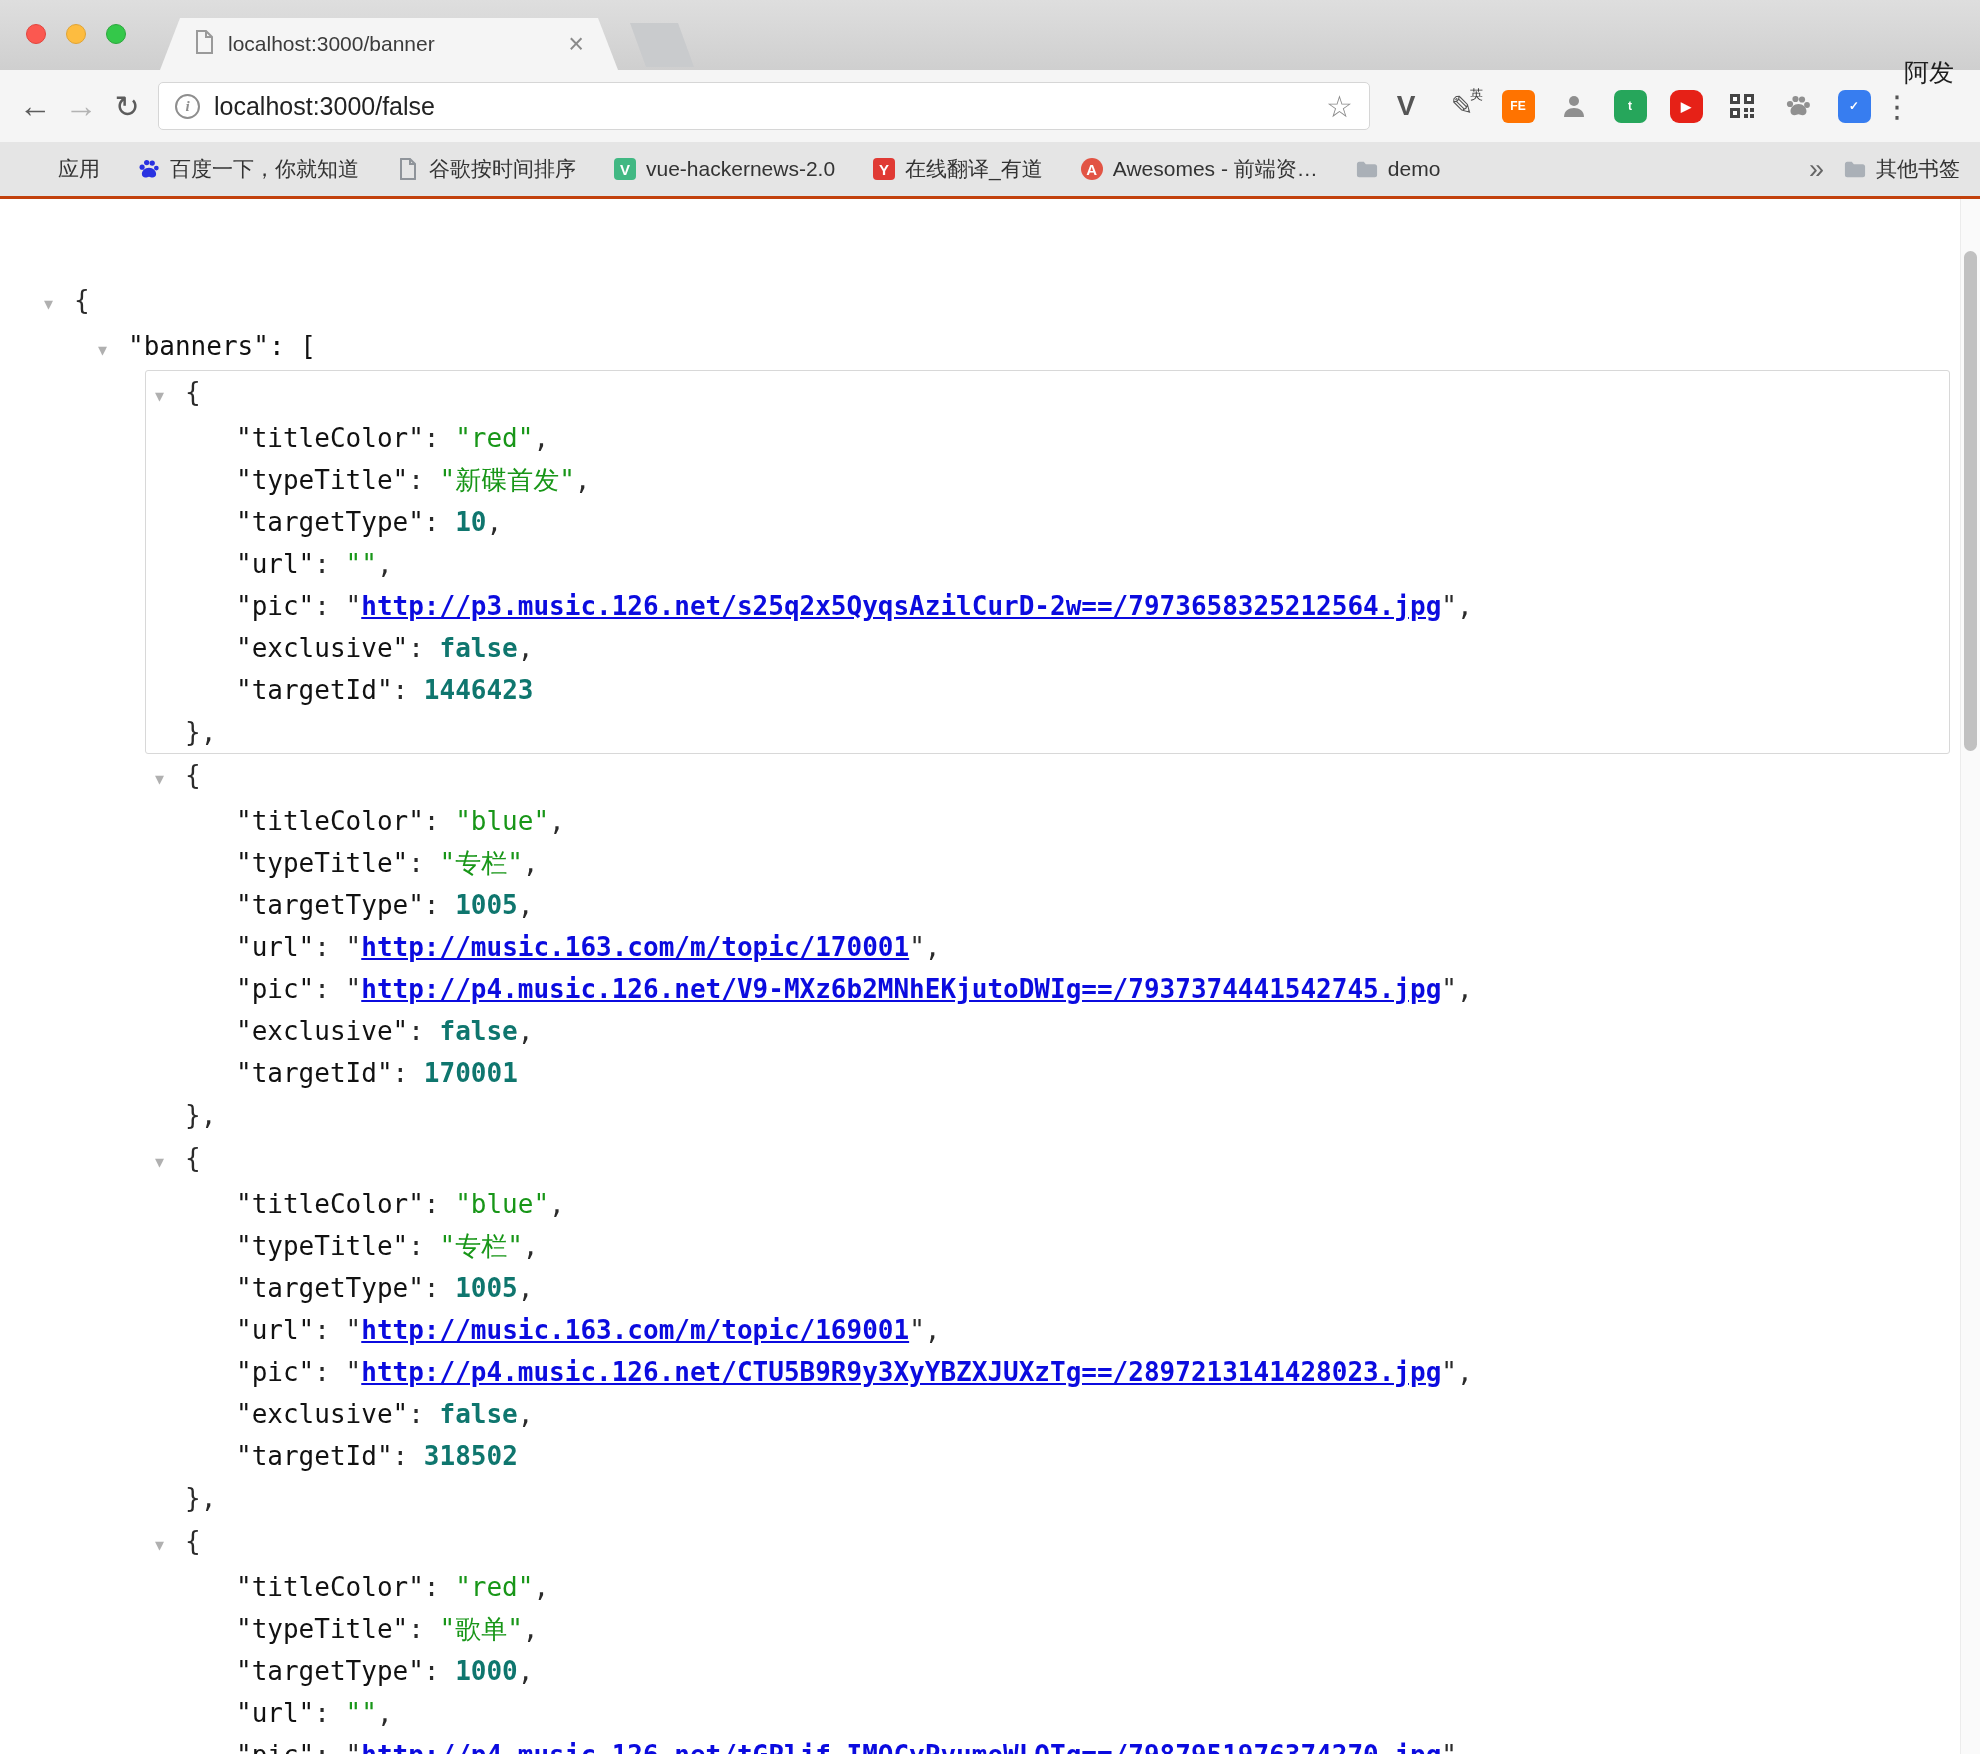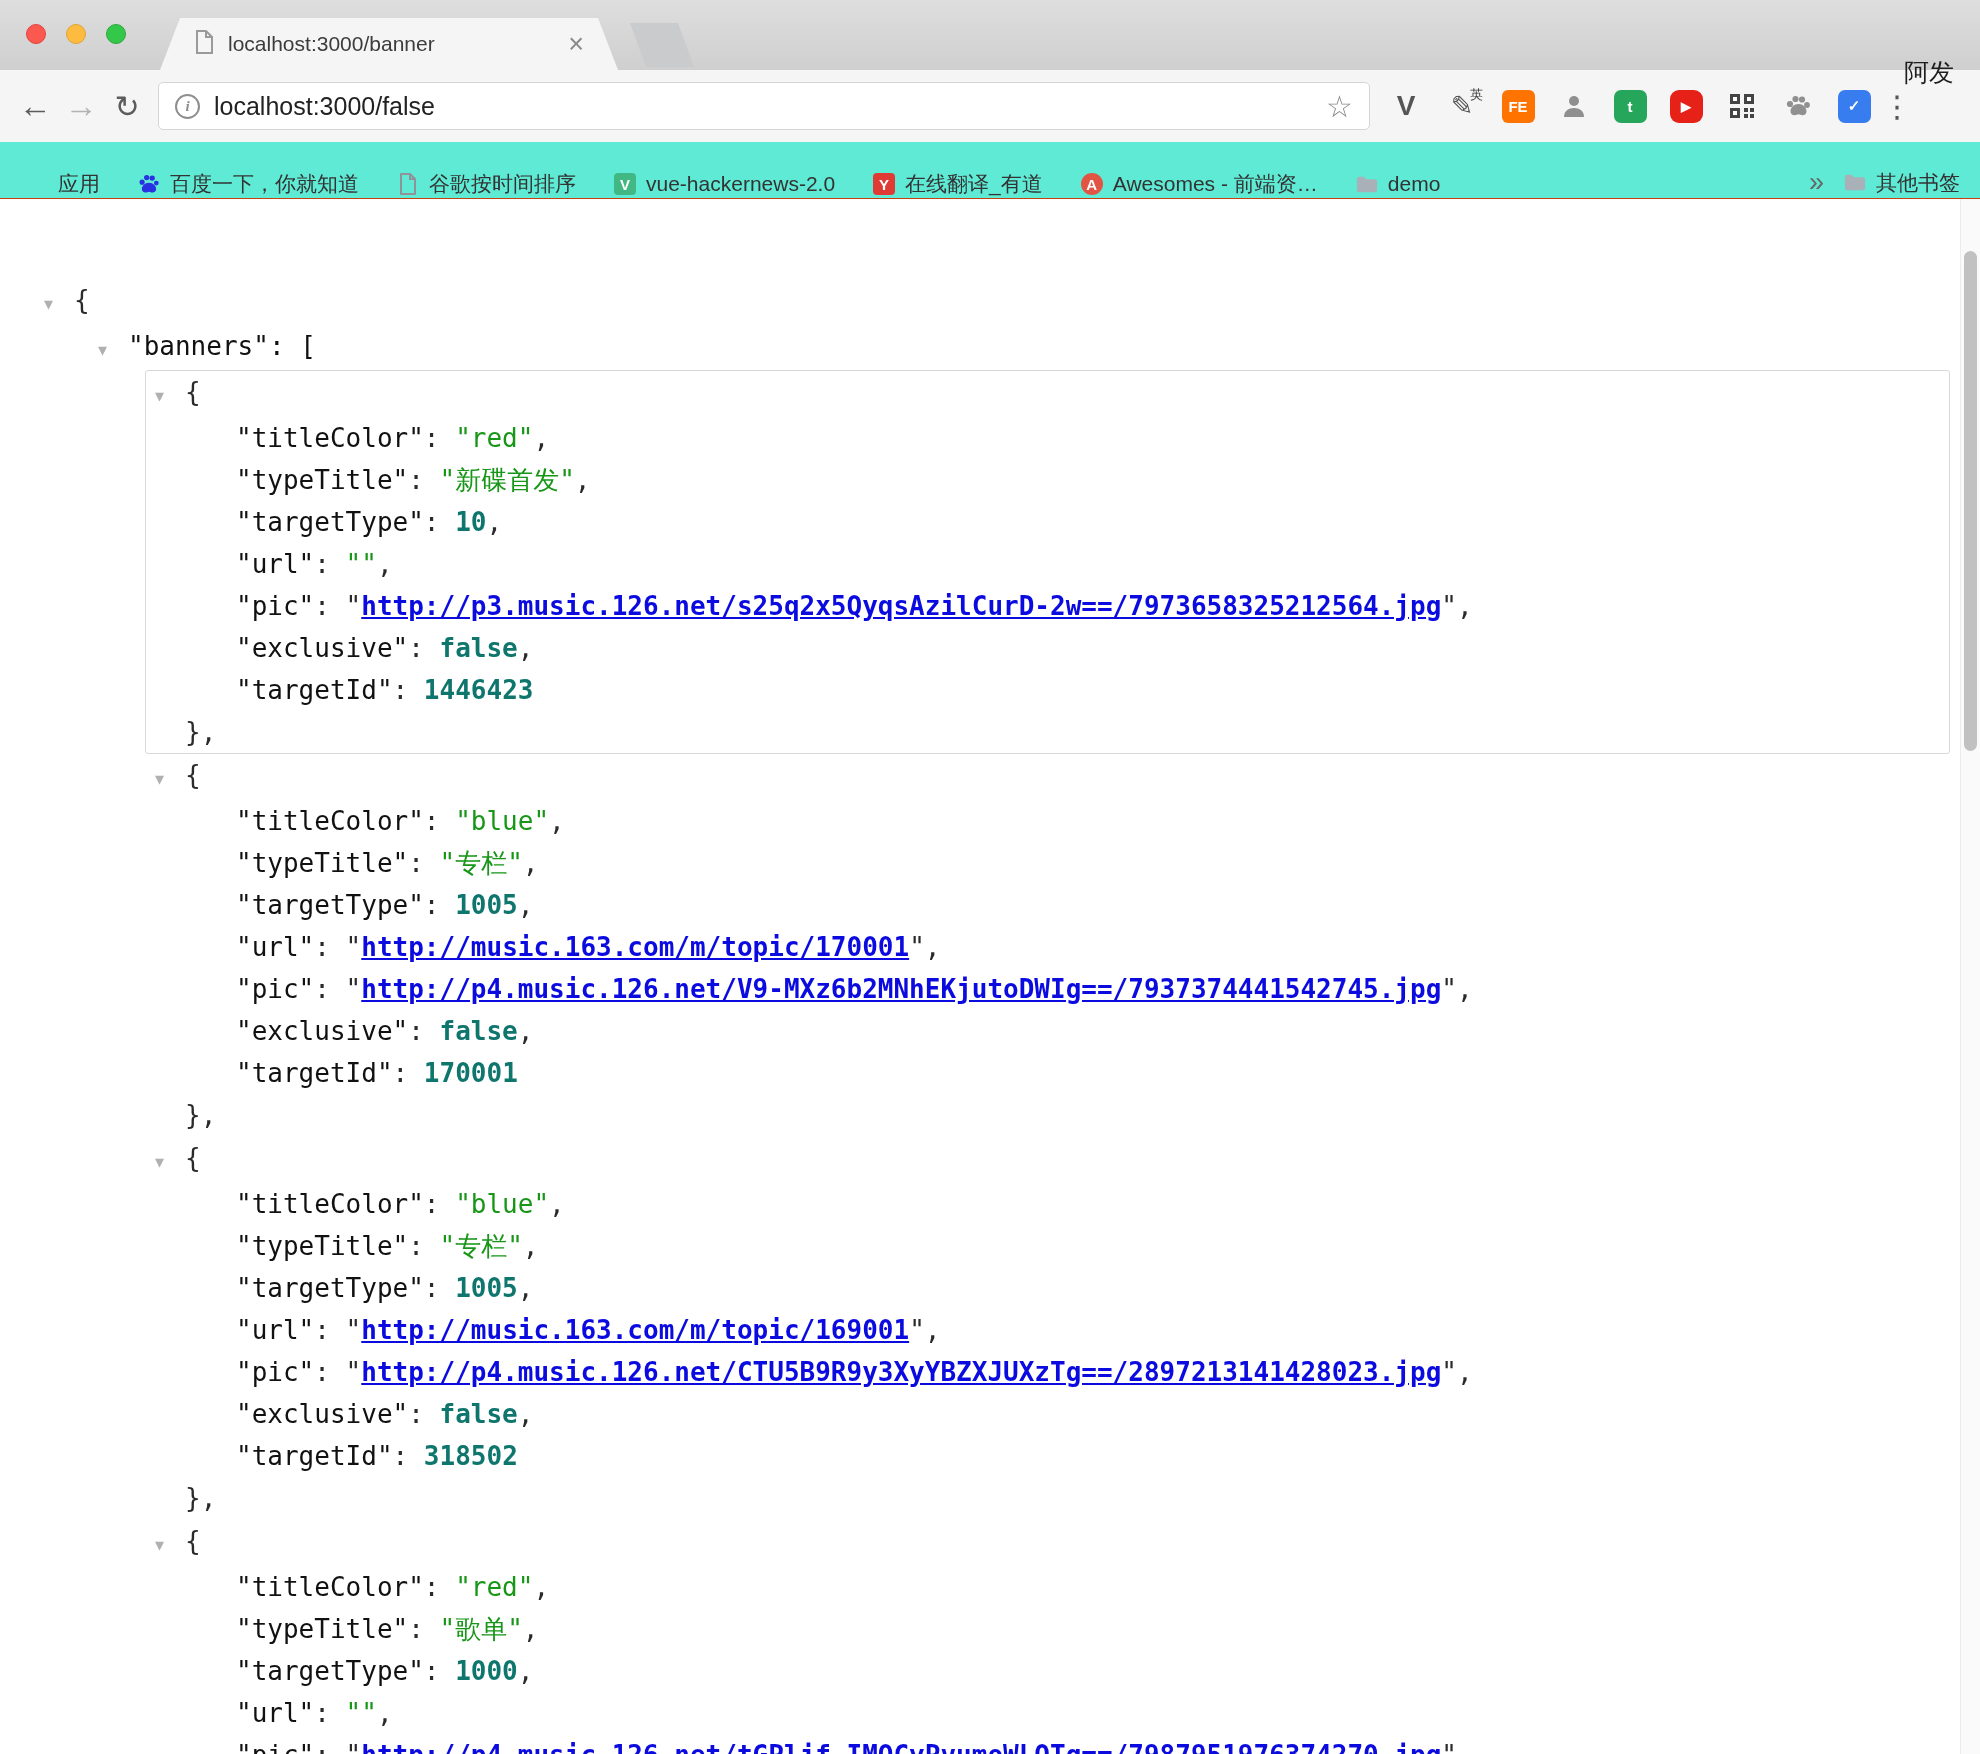--- a/index.html
+++ b/index.html
@@ -34,30 +34,30 @@
             display:flex; align-items:center; justify-content:center;
             font:italic bold 15px "Liberation Serif", serif; color:#8e8e8e; }
   .url-text { margin-left:14px; font-size:25px; color:#222; white-space:nowrap; }
   .star { margin-left:auto; font-size:30px; color:#8b8b8b; }
   .extensions { display:flex; align-items:center; margin-left:14px; gap:12px; }
   .ext { width:44px; height:44px; display:flex; align-items:center; justify-content:center; flex:none; position:relative; }
   .vletter { font-size:28px; font-weight:bold; color:#555; }
   .translate { font-size:27px; color:#555; }
   .translate sup { position:absolute; top:2px; right:1px; font-size:13px; color:#3a3a3a; }
   .badge { width:33px; height:33px; border-radius:7px; display:flex; align-items:center; justify-content:center;
-           color:#fff; font-weight:bold; font-size:15px; }
+           color:#fff; font-weight:bold; font-size:12px; }
   .badge.fe { background:#ff7300; border-radius:6px; }
   .badge.tshield { background:#26a65b; }
   .badge.yt { background:#e62117; border-radius:9px; font-size:13px; }
   .badge.bluebadge { background:#377df0; }
   .menu-dots { font-size:30px; color:#555; width:42px; text-align:center; }
 
   
-  .bookmarks { height:57px; background:#5eead4; border-bottom:1px solid #c2410c;
-               display:flex; align-items:flex-end; padding:0 20px 0 26px; }
+  .bookmarks { height:57px; background:#e5e5e5; border-bottom:3px solid #c2410c;
+               display:flex; align-items:center; padding:0 20px 0 26px; }
   #bookmark-items { display:flex; align-items:center; gap:38px; }
   .bm { display:flex; align-items:center; gap:10px; white-space:nowrap; }
   .bm-label { font-size:21px; color:#333; }
   .bm-right { margin-left:auto; display:flex; align-items:center; gap:20px; }
   .chev { font-size:27px; color:#666; }
   .bic { width:22px; height:22px; border-radius:4px; display:inline-flex; align-items:center;
          justify-content:center; flex:none; overflow:hidden; }
   .bic.letter { color:#fff; font-weight:bold; font-size:15px; }
   .bic.apps { display:grid; grid-template-columns:repeat(3,6px); grid-template-rows:repeat(3,6px);
               gap:2px; border-radius:0; width:auto; height:auto; }

